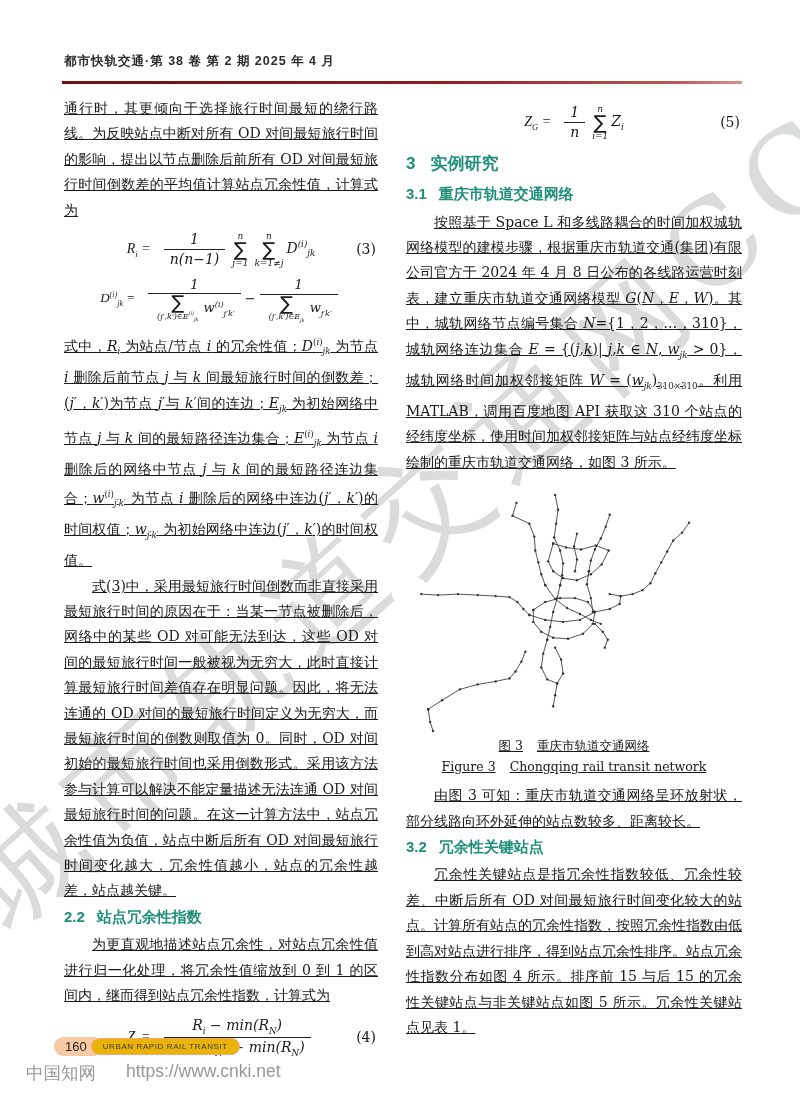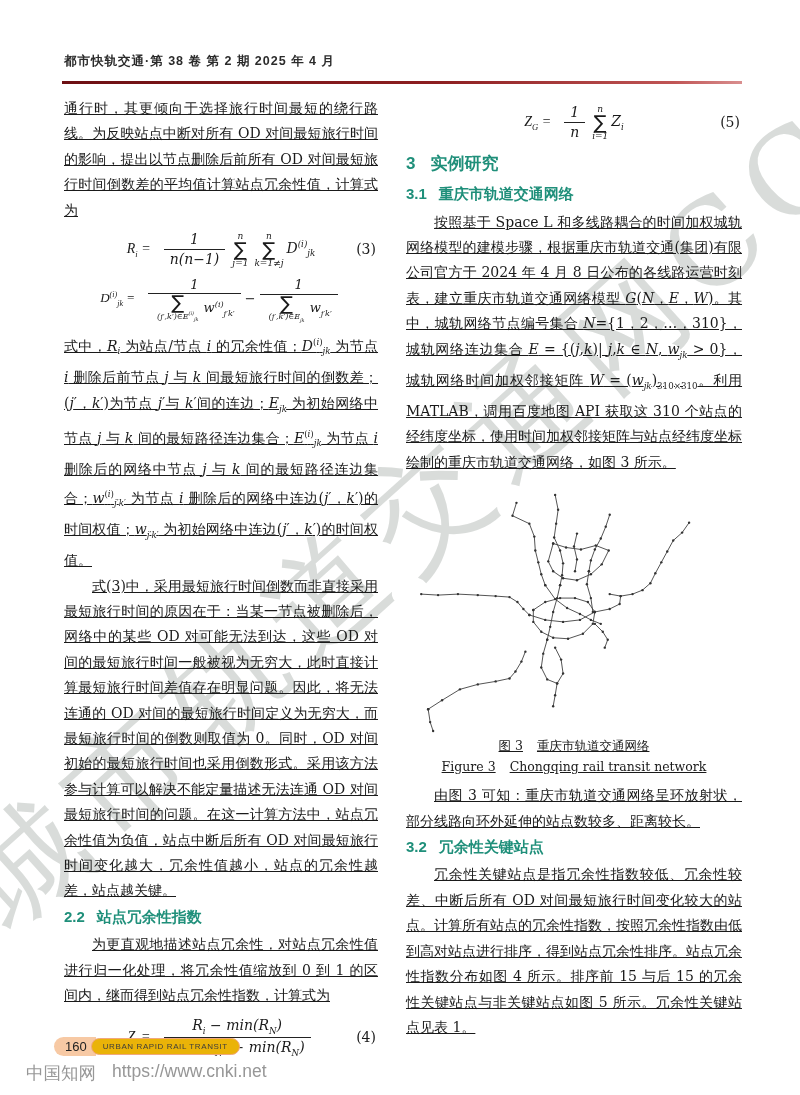--- a/index.html
+++ b/index.html
@@ -44,21 +44,21 @@
   .fig svg{display:block;margin:0 auto;}
   .cap{font-size:12.5px;text-align:center;line-height:21px;text-indent:0;}
   .cap .gap{display:inline-block;width:14px;}
   
   .badge{position:absolute;left:54px;top:1037px;display:flex;align-items:center;z-index:2;}
   .badge .num{background:#f7c9a4;border-radius:10px 0 0 10px;padding:2px 9px 2px 11px;
               font-family:"Liberation Sans",sans-serif;font-size:13px;color:#222;}
   .badge .pill{border:1.5px solid #f0a87d;border-radius:11px;background:#eab308;
                padding:3px 11px;margin-left:-5px;font-family:"Liberation Sans",sans-serif;
                font-size:8px;letter-spacing:0.6px;color:#3c3c3c;white-space:nowrap;}
-  .cnki{position:absolute;left:26px;top:1061px;display:flex;gap:16px;z-index:2;
+  .cnki{position:absolute;left:26px;top:1061px;display:flex;gap:30px;z-index:2;
         font-family:"Liberation Sans",sans-serif;font-size:17.5px;color:#979797;}
   .netfig path{fill:none;stroke:#3f3f3f;stroke-width:0.9;
                marker-start:url(#dot);marker-mid:url(#dot);marker-end:url(#dot);}
 </style>
 </head>
 <body>
 
 <div class="page">
 
   <div class="wm">城市轨道交通网CCRM</div>

